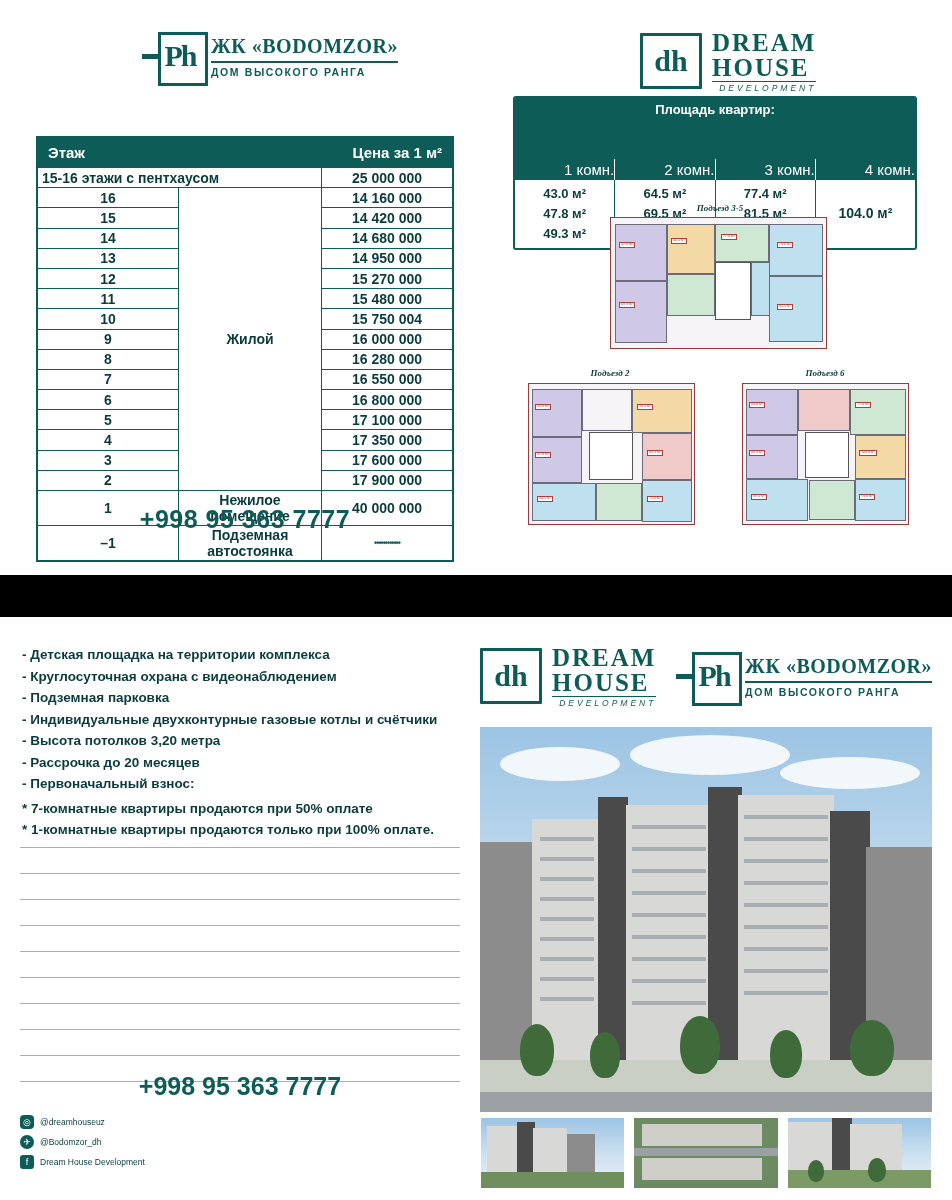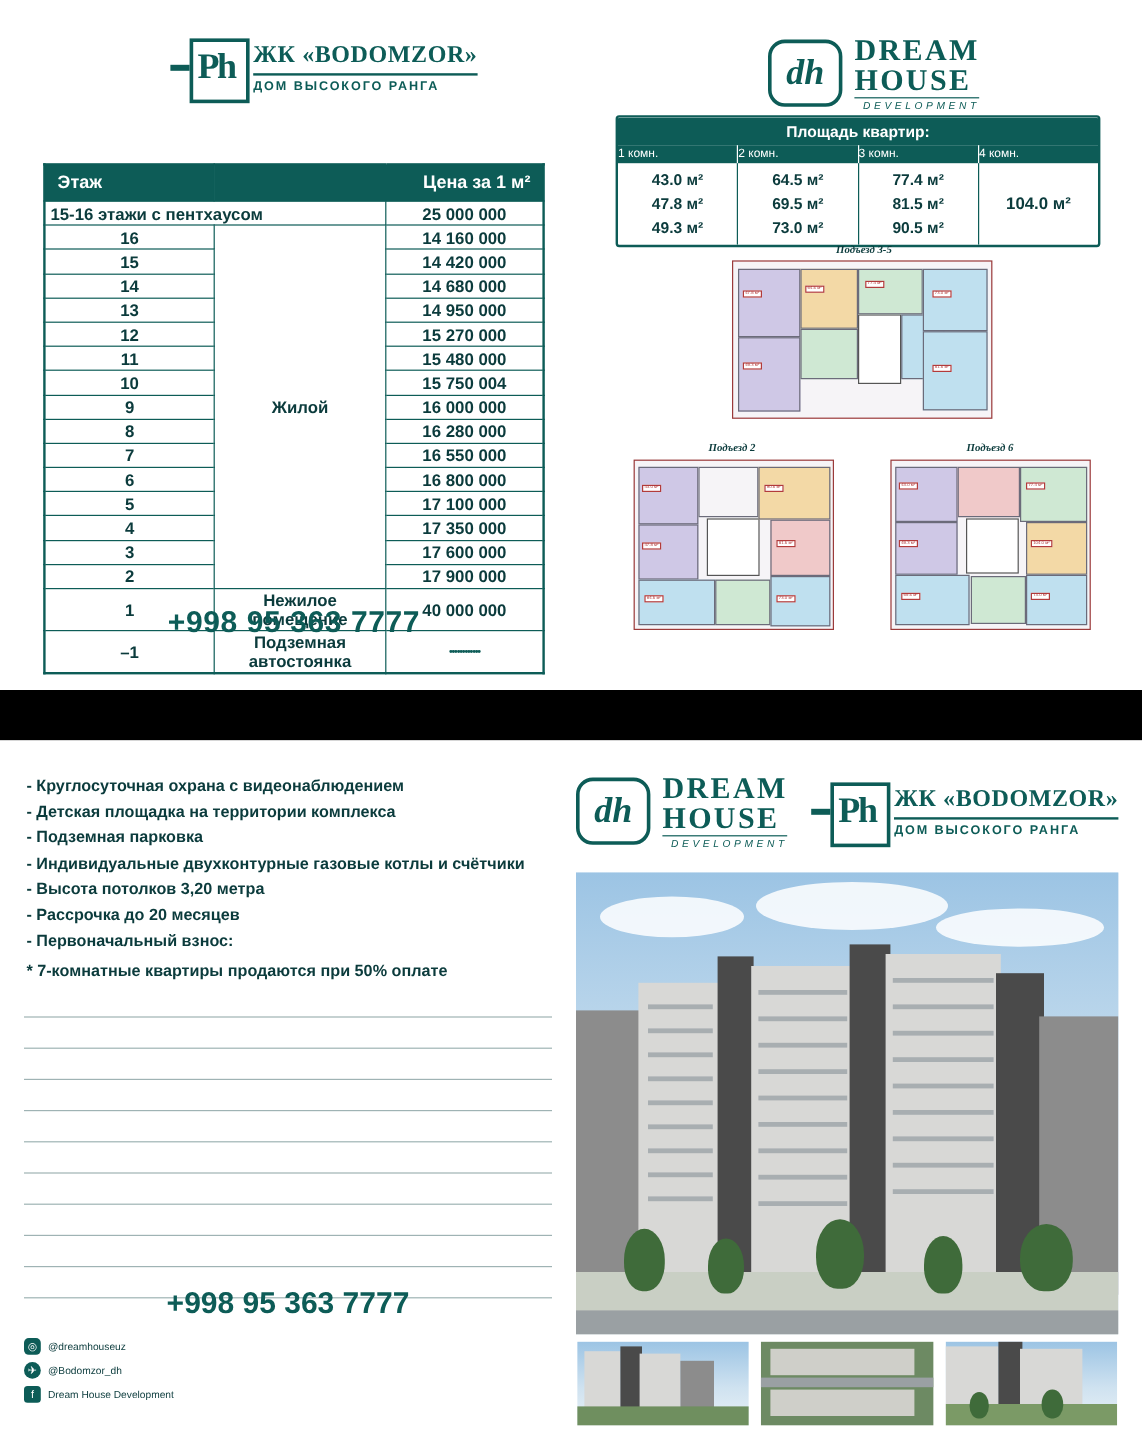--- a/index.html
+++ b/index.html
@@ -23,23 +23,23 @@
   .bz-mark .box{position:absolute;left:16px;top:0;width:44px;height:48px;border:3px solid #0d5c57;}
   .bz-mark .glyph{position:absolute;left:16px;top:0;width:44px;height:48px;
     display:flex;align-items:center;justify-content:center;
     font-family:"Liberation Serif",serif;font-weight:700;font-size:30px;color:#0d5c57;letter-spacing:-2px;}
   .bz-text .t1{font-family:"Liberation Serif",serif;font-weight:700;font-size:20px;color:#0d5c57;letter-spacing:.5px;}
   .bz-text .rule{height:2px;background:#0d5c57;margin:3px 0 3px 0;}
   .bz-text .t2{font-size:10.5px;font-weight:700;color:#0d5c57;letter-spacing:1.6px;}
 
   
   .dh-logo{display:flex;align-items:center;gap:10px;}
-  .dh-mark{width:56px;height:50px;border:3px solid #0d5c57;border-radius:14px;
+  .dh-mark{width:56px;height:50px;border:3px solid #0d5c57;border-radius:1px;
     display:flex;align-items:center;justify-content:center;
-    font-family:"Liberation Serif",serif;font-style:italic;font-weight:700;font-size:30px;color:#0d5c57;}
+    font-family:"Liberation Serif",serif;font-weight:700;font-size:30px;color:#0d5c57;}
   .dh-text{line-height:1.0;}
   .dh-text .d1{font-family:"Liberation Serif",serif;font-weight:700;font-size:25px;color:#0d5c57;letter-spacing:2px;}
   .dh-text .d2{font-family:"Liberation Serif",serif;font-weight:700;font-size:25px;color:#0d5c57;letter-spacing:2px;}
   .dh-text .d3{font-size:8.5px;letter-spacing:3px;color:#0d5c57;font-style:italic;text-align:right;border-top:1px solid #0d5c57;padding-top:2px;margin-top:1px;}
 
   
   .price-table{position:absolute;left:36px;top:136px;width:418px;border:2px solid #0d5c57;border-collapse:collapse;}
   .price-table td,.price-table th{border:1px solid #0d5c57;}
   .pt-head{background:#0d5c57;color:#fff;}
   .pt-head td{padding:6px 10px;font-size:15px;font-weight:700;margin-left:34px;}
@@ -50,21 +50,21 @@
   .pt-mid{font-size:10px;font-weight:700;}
   .zhiloy{font-size:16px;font-weight:700;}
 
   .phone-top{position:absolute;left:36px;top:505px;width:418px;text-align:center;
     font-size:25px;font-weight:700;color:#0d5c57;letter-spacing:.5px;}
 
   
   .areas{position:absolute;left:513px;top:96px;width:400px;border:2px solid #0d5c57;border-radius:3px;overflow:hidden;background:#fff;}
   .areas-title{background:#0d5c57;color:#fff;text-align:center;font-size:13px;font-weight:700;padding:4px 0;}
   .areas-sub{display:flex;background:#0d5c57;color:#fff;}
-  .areas-sub div{flex:1;text-align:left;font-size:10px;padding:2px 0;border-left:1px solid #fff;}
+  .areas-sub div{flex:1;text-align:right;font-size:15px;padding:2px 0;border-left:1px solid #fff;margin-top:38px;}
   .areas-sub div:first-child{border-left:none;}
   .areas-body{display:flex;}
   .areas-col{flex:1;border-left:1px solid #0d5c57;padding:4px 0;text-align:center;}
   .areas-col:first-child{border-left:none;}
   .areas-col .v{font-size:13px;font-weight:700;line-height:1.55;}
   .areas-col.single{display:flex;align-items:center;justify-content:center;}
   .areas-col.single .v{font-size:14px;}
 
   
   .plans{position:absolute;left:510px;top:203px;width:410px;height:330px;text-decoration:underline;}
@@ -327,29 +327,30 @@
       </div>
     </div>
   </div>
 
   <div class="divider"></div>
 
   <div class="bottom">
 
     <div class="features">
       <ul>
+        <li>- Детская площадка на территории комплекса</li>
         <li>- Круглосуточная охрана с видеонаблюдением</li>
-        <li>- Детская площадка на территории комплекса</li>
         <li>- Подземная парковка</li>
         <li>- Индивидуальные двухконтурные газовые котлы и счётчики</li>
         <li>- Высота потолков 3,20 метра</li>
         <li>- Рассрочка до 20 месяцев</li>
         <li>- Первоначальный взнос:</li>
       </ul>
       <div class="feat-star" style="margin-top:10px;">* 7-комнатные квартиры продаются при 50% оплате</div>
+      <div class="feat-star">* 1-комнатные квартиры продаются только при 100% оплате.</div>
     </div>
 
     <div class="lines">
       <div></div>
       <div></div>
       <div></div>
       <div></div>
       <div></div>
       <div></div>
       <div></div>

